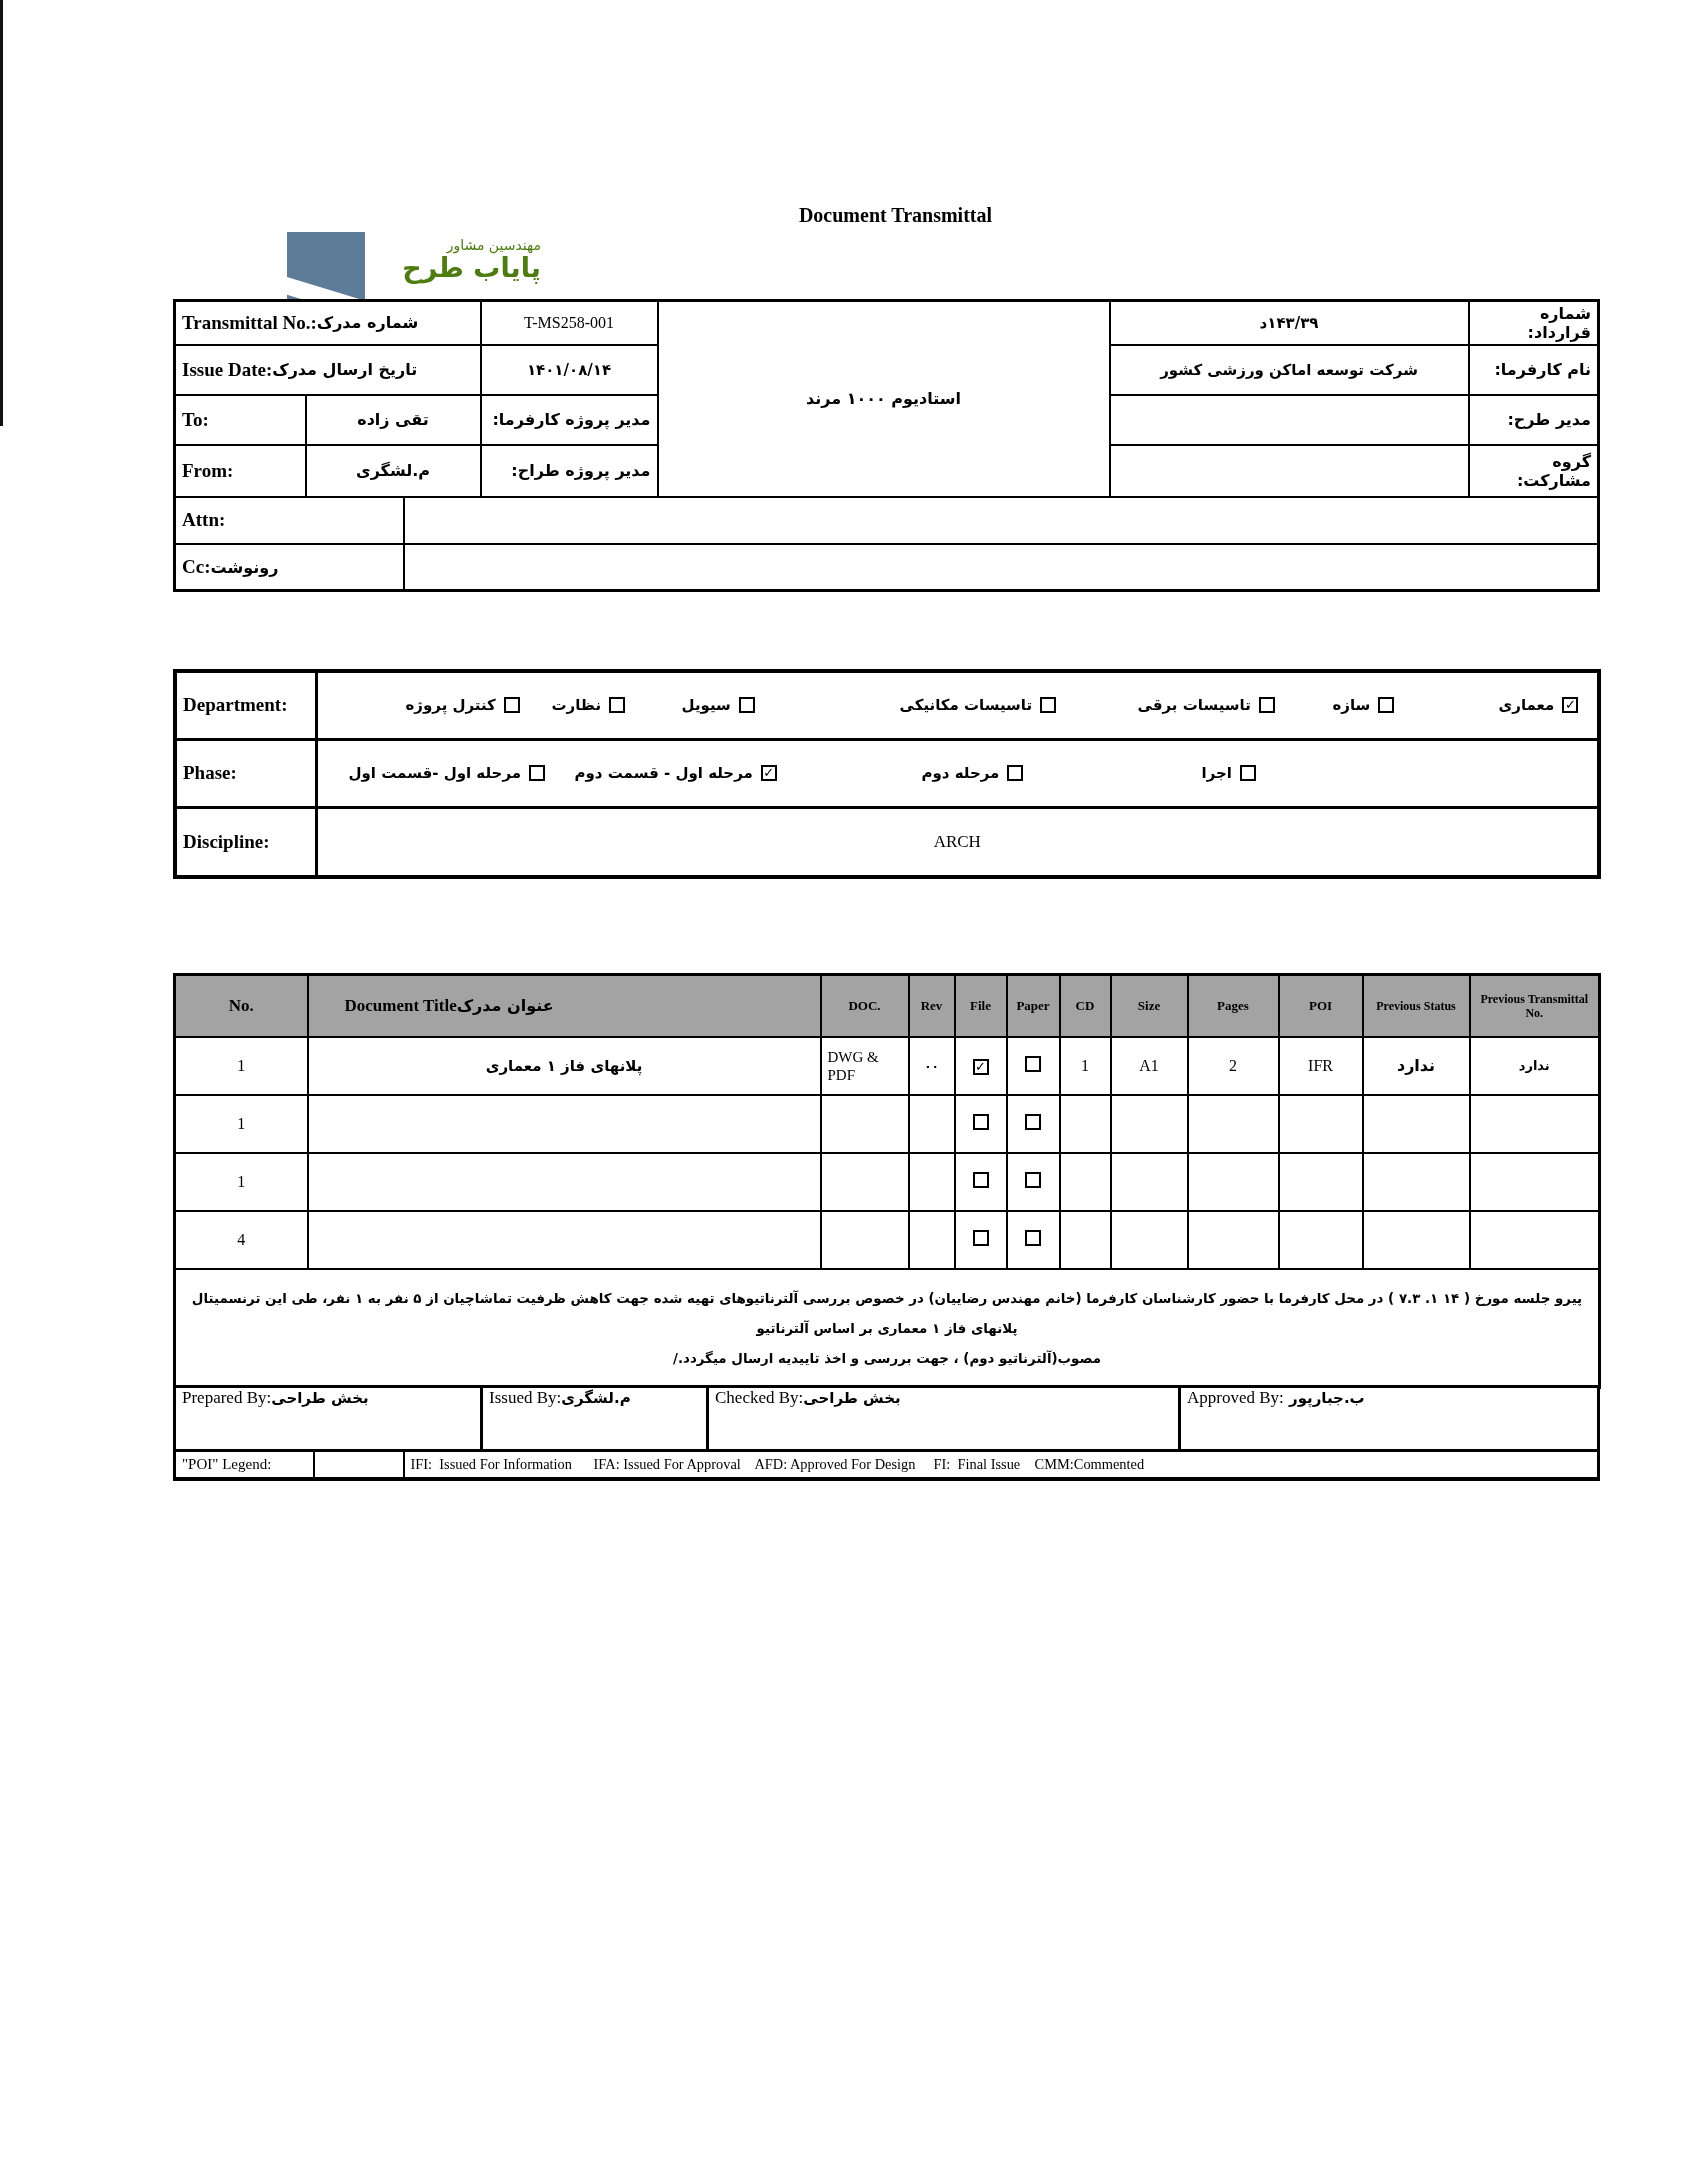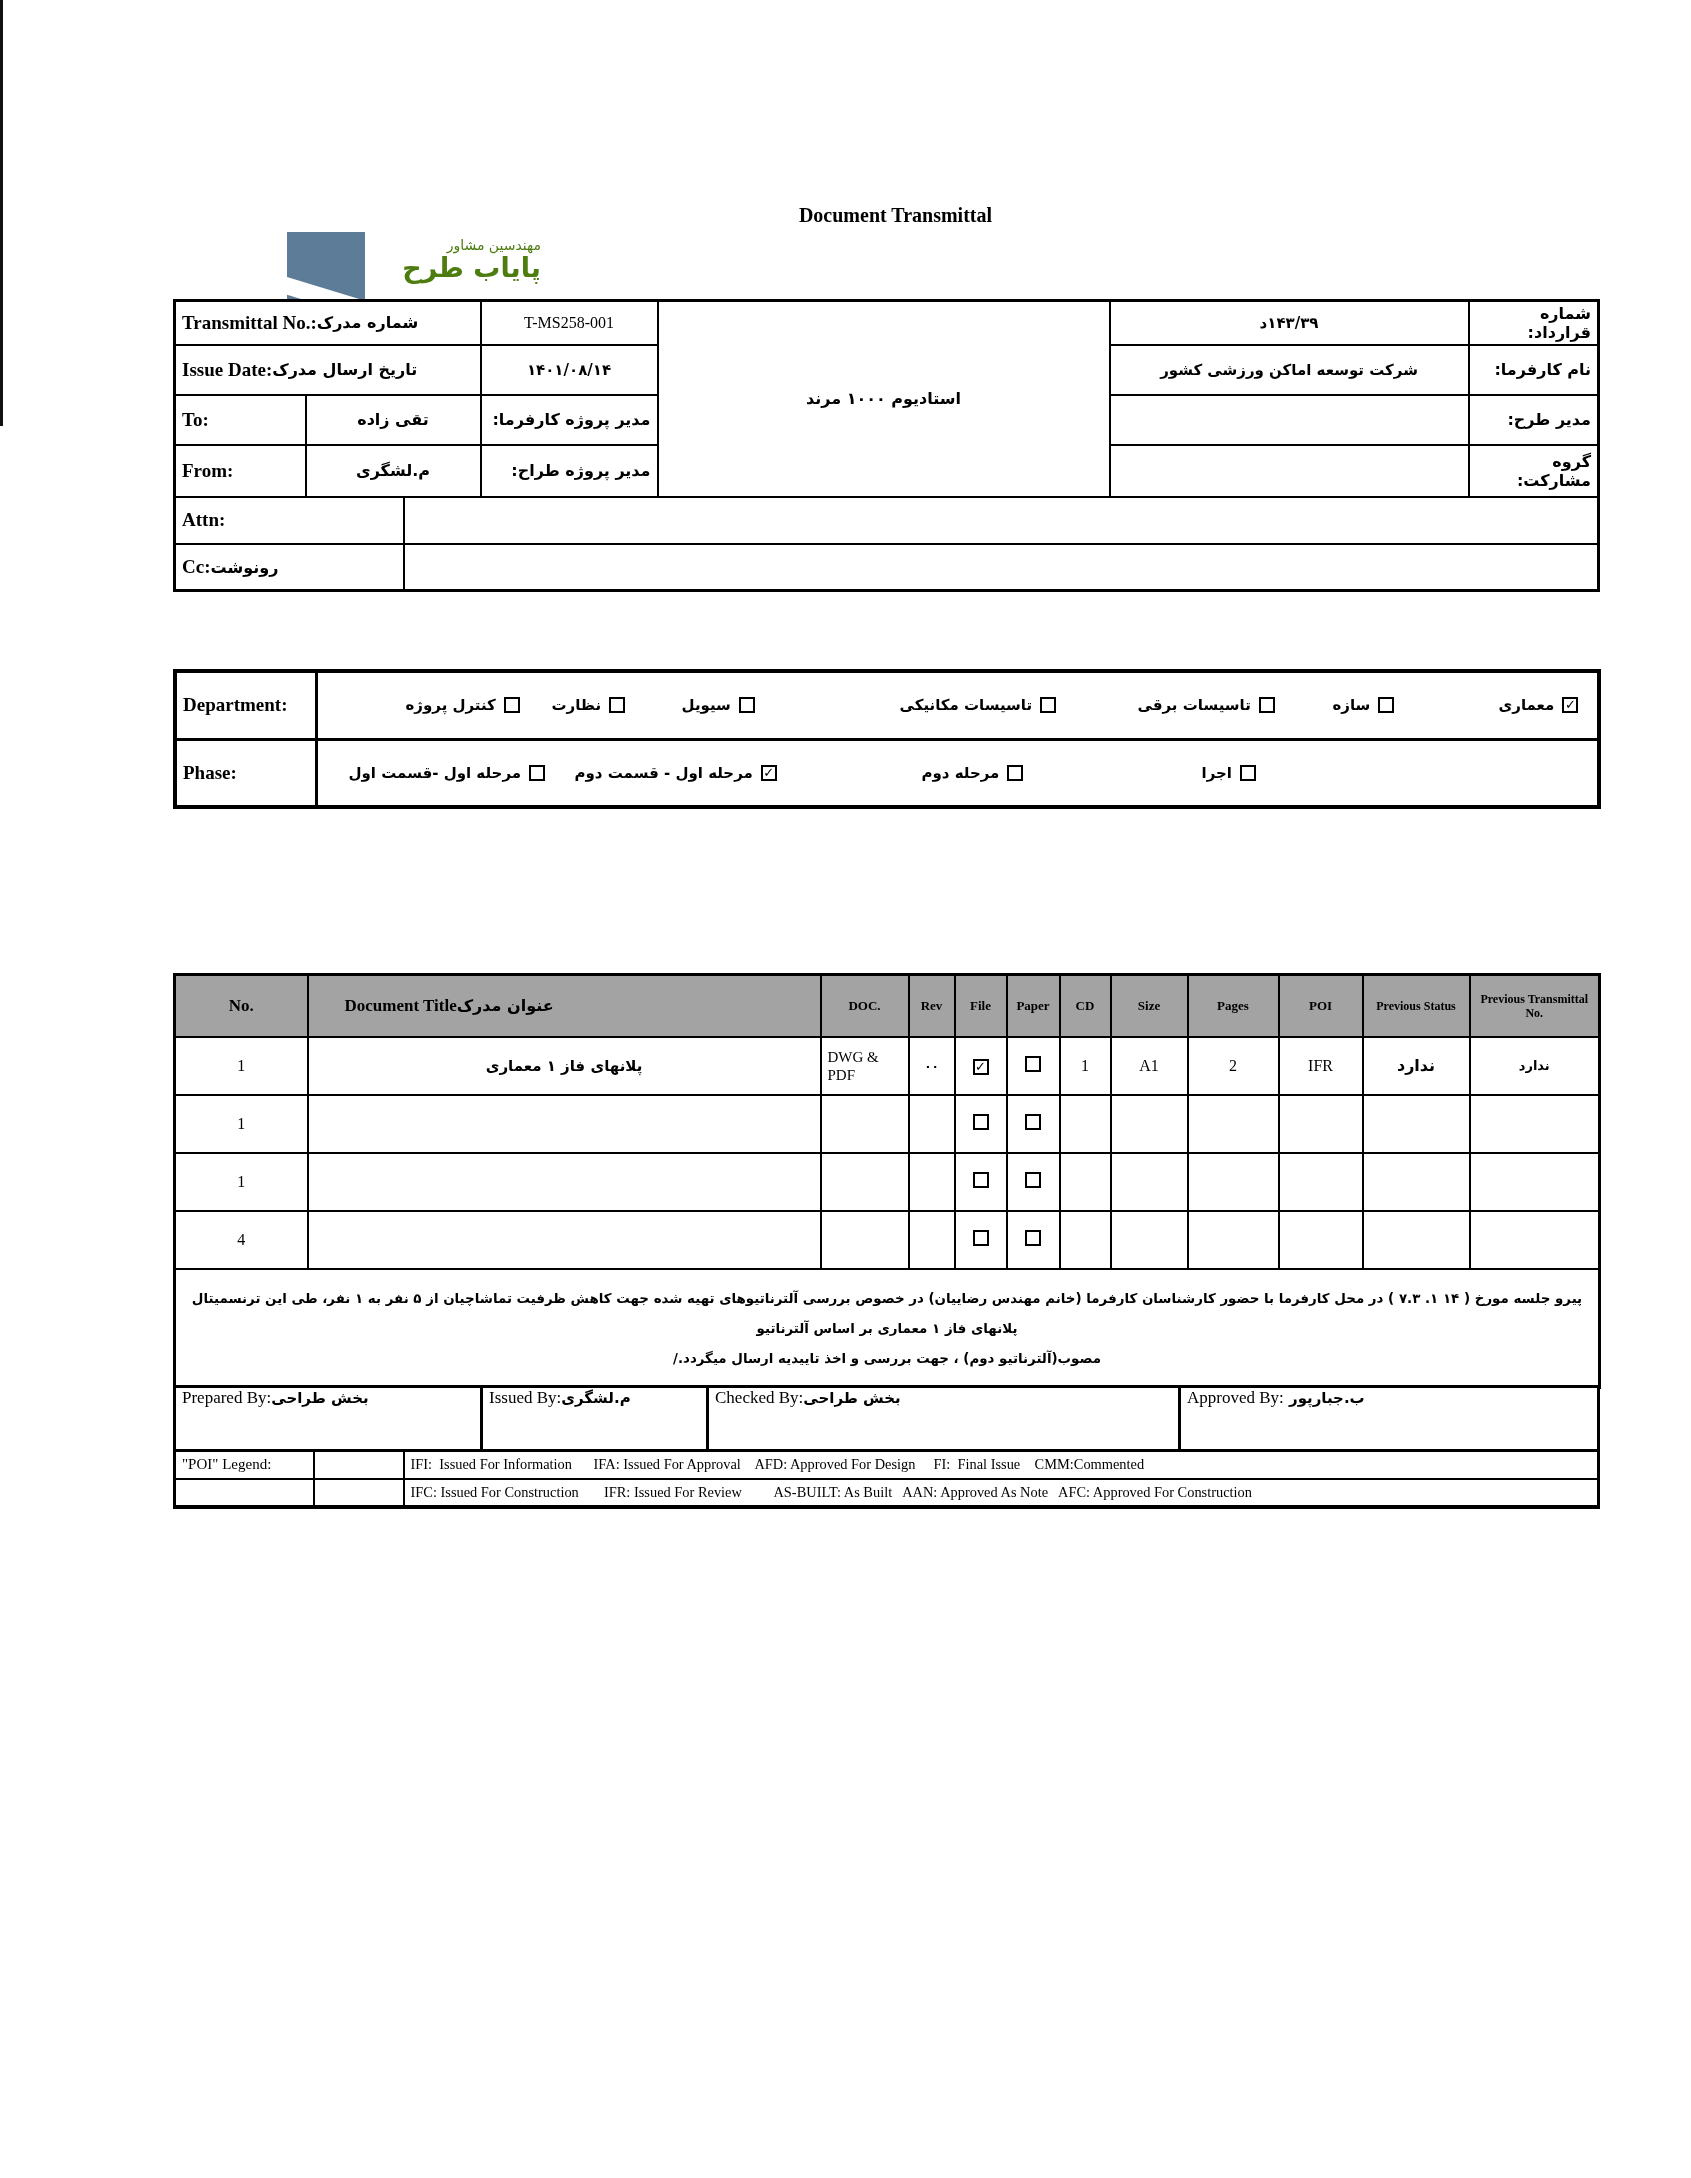--- a/index.html
+++ b/index.html
@@ -198,20 +198,24 @@
           <span class="chk-item" style="left:598px">
             <span class="fa">مرحله دوم</span>
             <span class="cb"></span>
               </span>
           <span class="chk-item" style="left:878px">
             <span class="fa">اجرا</span>
             <span class="cb"></span>
               </span>
         </div>
       </td>
+    </tr>
+    <tr style="height:70px">
+      <td class="en-label">Discipline:</td>
+      <td class="ctr" style="font-size:17px;">ARCH</td>
     </tr>
   </tbody>
     </table>
 
   <table class="frm t3" style="left:173px;top:973px;width:1424px;">
     <colgroup>
         <col style="width:133px">
         <col style="width:513px">
         <col style="width:88px">
         <col style="width:46px">
@@ -344,22 +348,17 @@
         <col style="width:139px">
         <col style="width:90px">
         <col style="width:1195px">
       </colgroup>
     <tbody>
         <tr style="height:28px">
       <td class="leg-label">"POI" Legend:</td>
       <td></td>
       <td class="leg-text">IFI:  Issued For Information      IFA: Issued For Approval    AFD: Approved For Design     FI:  Final Issue    CMM:Commented</td>
     </tr>
-    <tr style="height:28px">
-      <td></td>
-      <td></td>
-      <td class="leg-text">IFC: Issued For Construction       IFR: Issued For Review         AS-BUILT: As Built   AAN: Approved As Note   AFC: Approved For Construction</td>
-    </tr>
   </tbody>
     </table>
 
 </div>
 
 
 </body></html>

